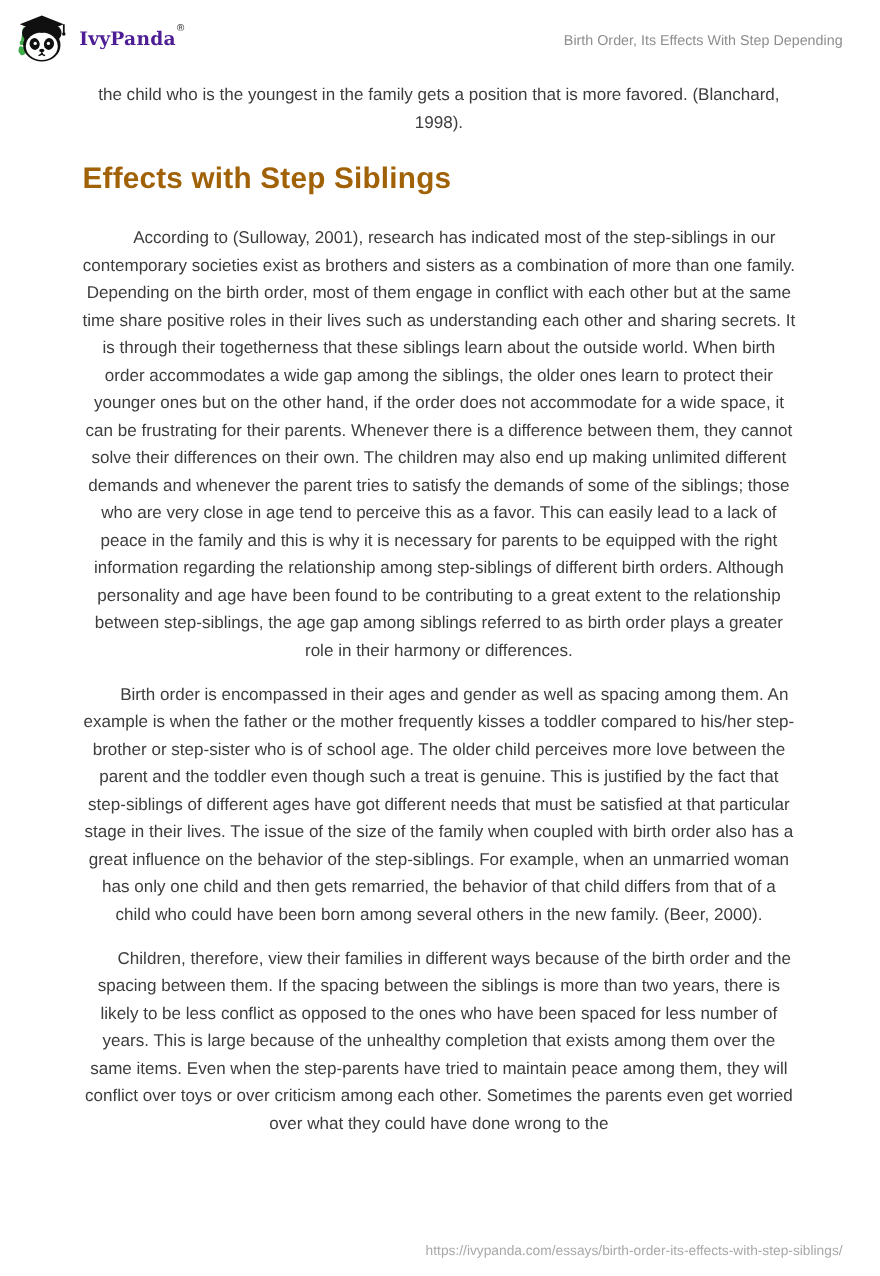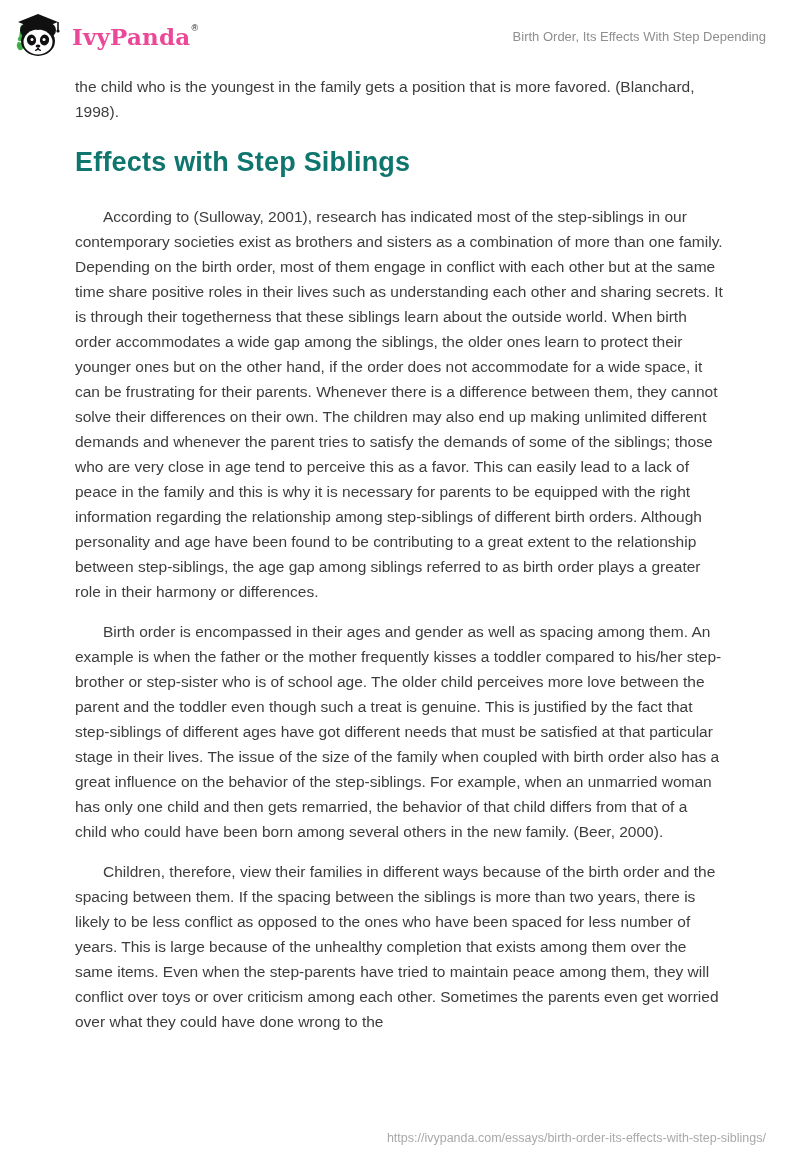--- a/index.html
+++ b/index.html
@@ -26,22 +26,22 @@
   .brand {
     display: flex;
     align-items: center;
     gap: 10px;
     cursor: pointer;
   }
   .logo-wrap { width: 48px; height: 48px; display: inline-block; }
   .brand-name {
     font-family: "DejaVu Serif", "Liberation Serif", serif;
     font-weight: bold;
-    font-size: 23px;
-    color: #ec4899;
+    font-size: 17px;
+    color: #4c1d95;
     letter-spacing: 0.2px;
   }
   .brand-reg {
     font-family: "Liberation Sans", sans-serif;
     font-size: 9px;
     color: #111111;
     vertical-align: super;
     position: relative;
     top: -7px;
     left: 1px;
@@ -53,27 +53,27 @@
   }
   
   .content {
     padding: 12px 77px 0 75px;
     color: #3d3d3d;
   }
   .content p {
     font-size: 15.5px;
     line-height: 25px;
     margin-bottom: 15px;
-    text-align: left;
+    text-align: center;
   }
   .content p.indent { text-indent: 28px; }
   .section-heading {
     font-size: 27px;
     font-weight: bold;
-    color: #0f766e;
+    color: #a16207;
     margin-top: 23px;
     margin-bottom: 26px;
     letter-spacing: 0.2px;
   }
   
   .footer {
     position: absolute;
     right: 34px;
     bottom: 14px;
     text-align: right;

